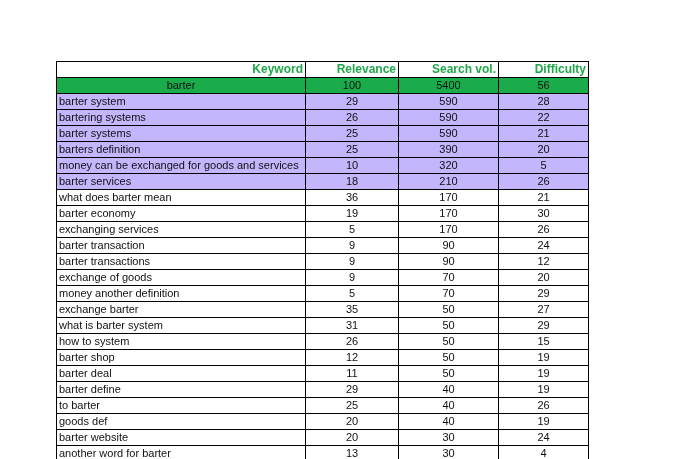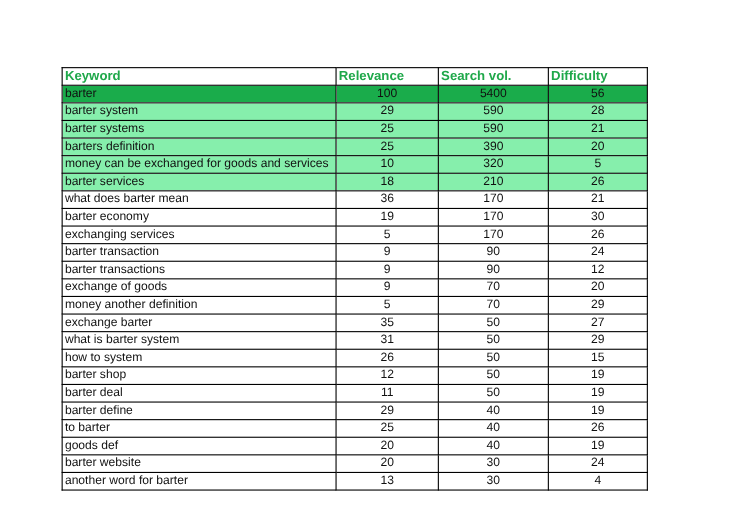--- a/index.html
+++ b/index.html
@@ -1,23 +1,23 @@
 <!DOCTYPE html>
 <html><head>
 <meta charset="utf-8">
 <style>
   html, body { margin:0; padding:0; background:#ffffff; }
   body { width:680px; height:459px; overflow:hidden; position:relative; font-family:"Liberation Sans", sans-serif; }
   table { position:absolute; left:56px; top:61px; border-collapse:collapse; table-layout:fixed; width:532px; }
   col.c0 { width:249px; } col.c1 { width:93px; } col.c2 { width:100px; } col.c3 { width:90px; }
   td, th { border:1px solid #000; height:15px; padding:0 2px; font-size:11px; line-height:15px; color:#111; white-space:nowrap; overflow:hidden; }
-  th { color:#1fa84a; font-weight:bold; font-size:12px; text-align:left; background:#fff; }
+  th { color:#1fa84a; font-weight:bold; font-size:12px; text-align:right; background:#fff; }
   td.num { text-align:center; }
-  tr.top td { background:#1aac4b; }
-  tr.hl td { background:#86efac; }
+  tr.top td { background:#1aac4b;text-align:center; }
+  tr.hl td { background:#c4b5fd; }
 </style>
 </head>
 <body>
 
 <table>
   <colgroup>
       <col class="c0">
       <col class="c1">
       <col class="c2">
       <col class="c3">
@@ -35,20 +35,26 @@
         <td>barter</td>
         <td class="num">100</td>
         <td class="num">5400</td>
         <td class="num">56</td>
       </tr>
       <tr class="hl">
         <td>barter system</td>
         <td class="num">29</td>
         <td class="num">590</td>
         <td class="num">28</td>
+      </tr>
+      <tr class="hl">
+        <td>bartering systems</td>
+        <td class="num">26</td>
+        <td class="num">590</td>
+        <td class="num">22</td>
       </tr>
       <tr class="hl">
         <td>barter systems</td>
         <td class="num">25</td>
         <td class="num">590</td>
         <td class="num">21</td>
       </tr>
       <tr class="hl">
         <td>barters definition</td>
         <td class="num">25</td>

